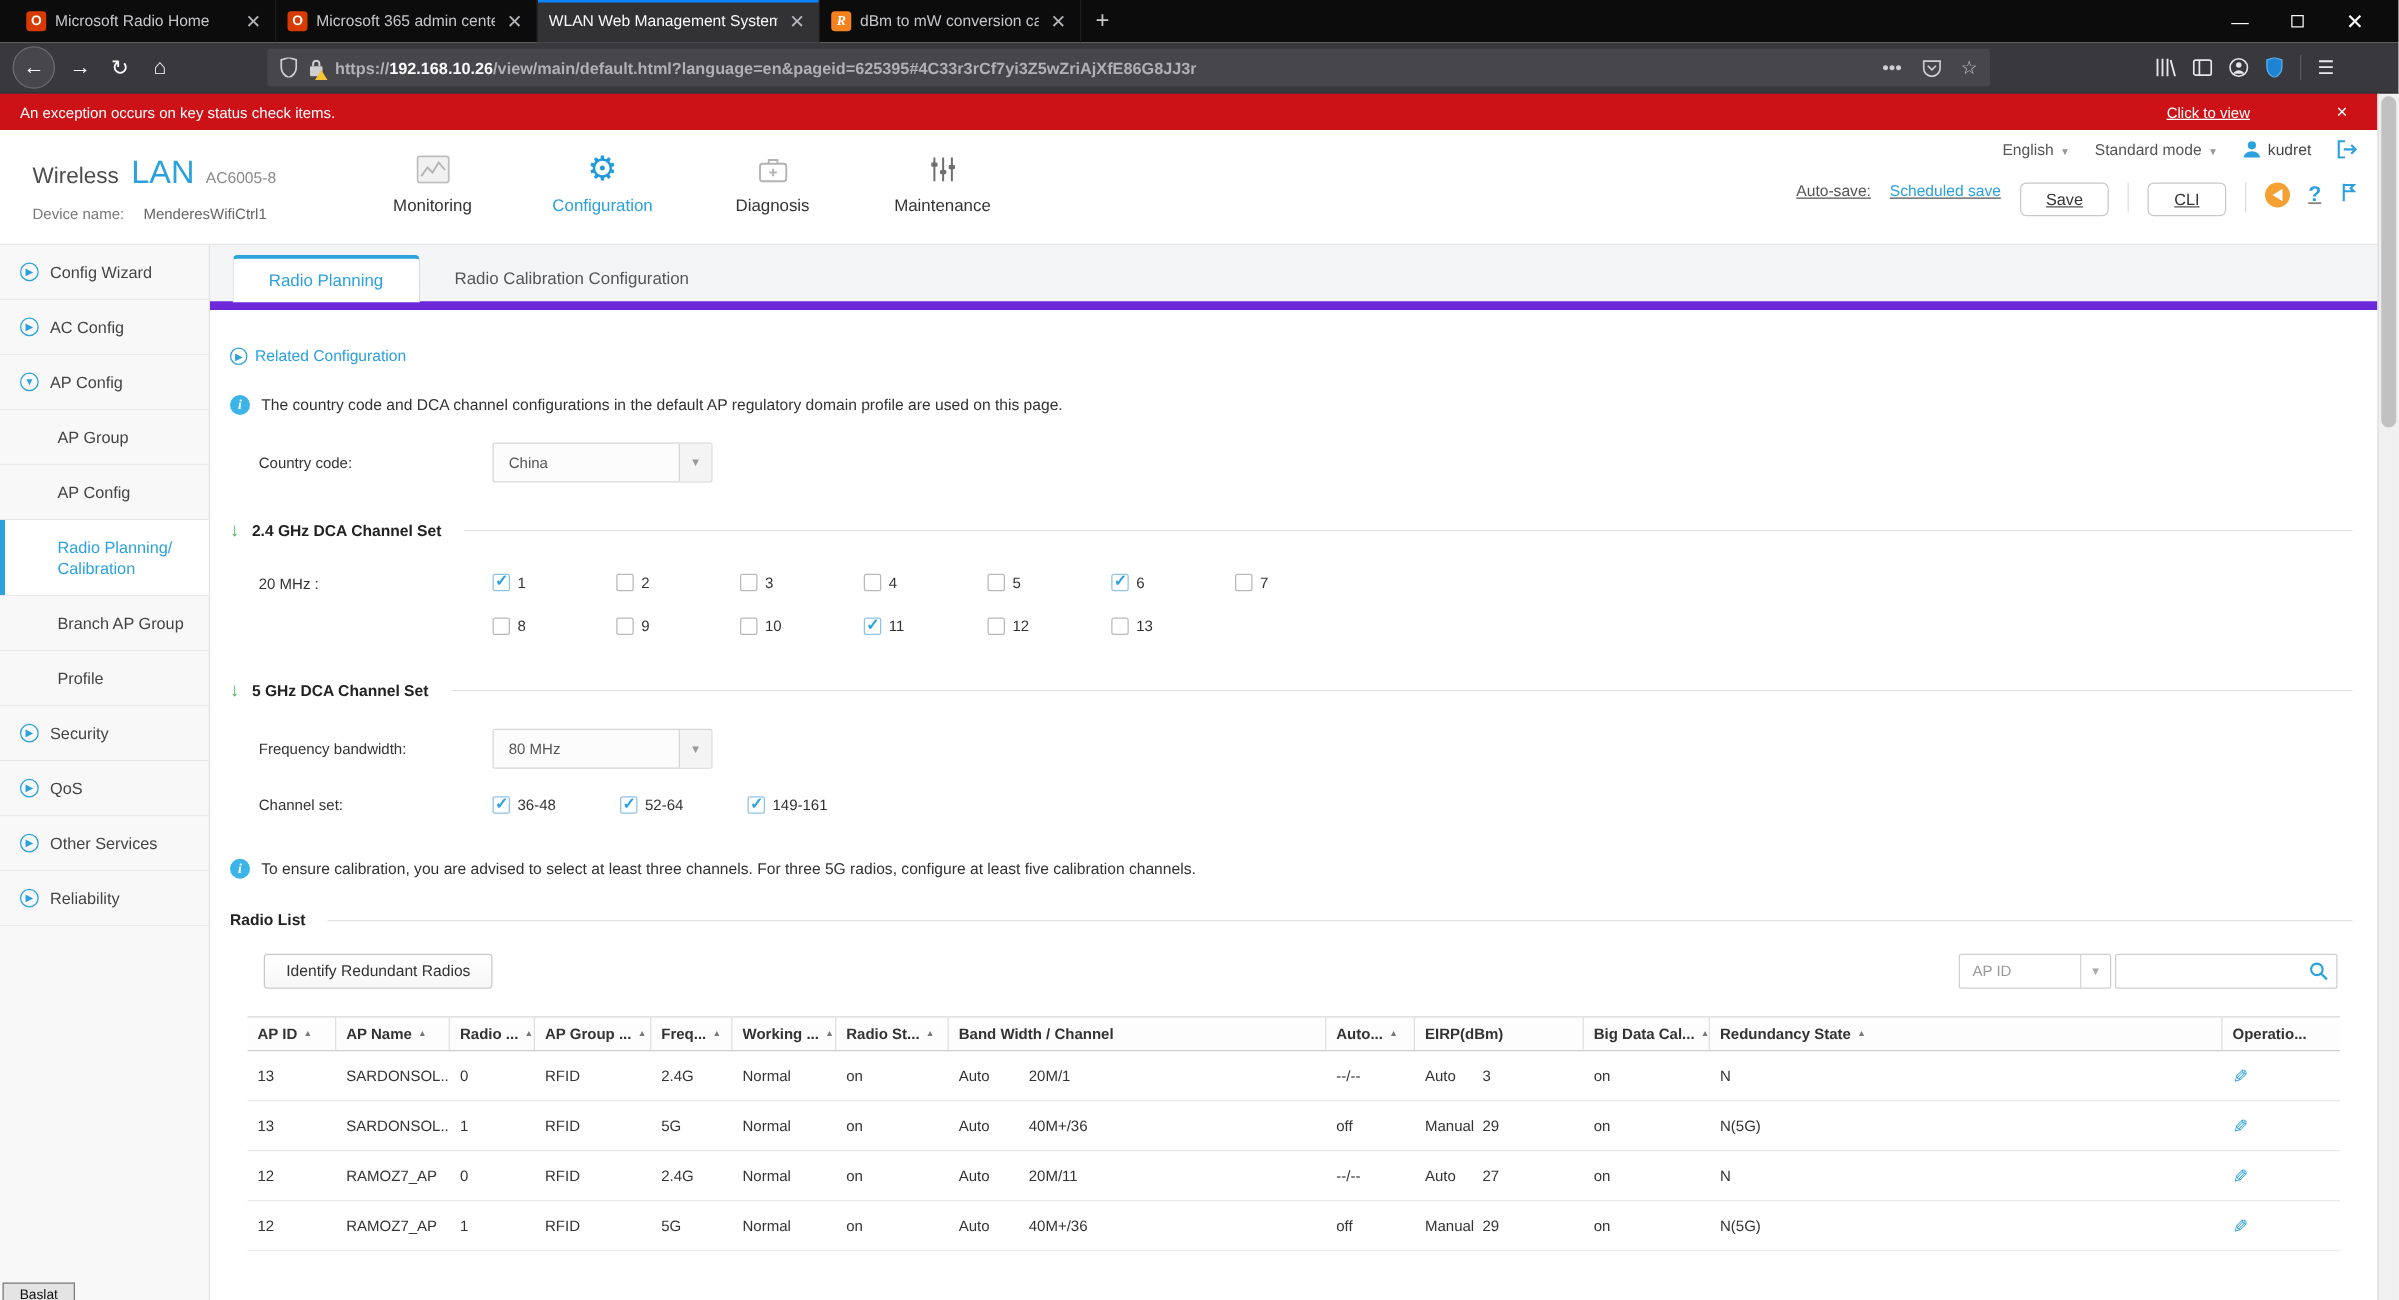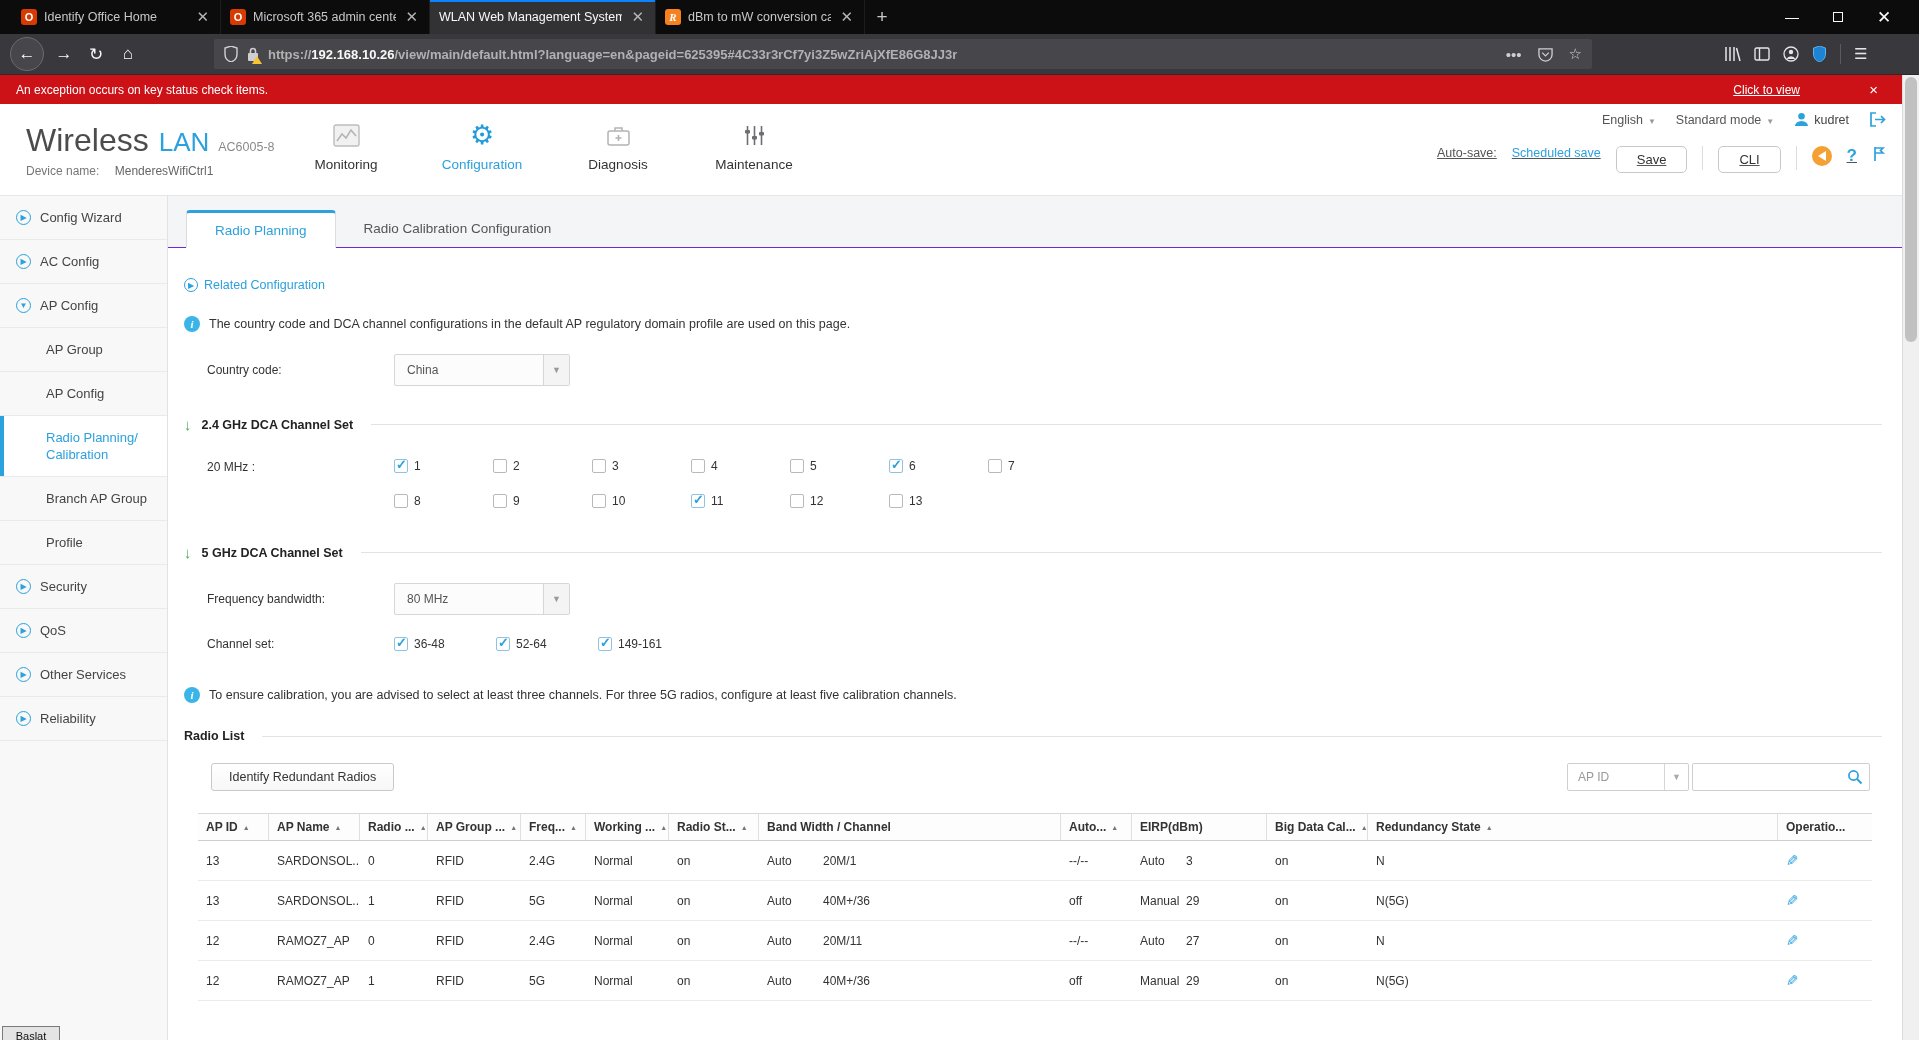--- a/index.html
+++ b/index.html
@@ -43,21 +43,21 @@
 
   
   .alertbar { position:absolute; top:75px; left:0; width:1902px; height:29px; background:#cc1117;
               color:#fff; font-size:12px; display:flex; align-items:center; padding:0 16px; }
   .alert-link { margin-left:auto; margin-right:86px; text-decoration:underline; cursor:pointer; }
   .alert-close { position:absolute; right:24px; font-size:15px; cursor:pointer; }
 
   .appheader { position:absolute; top:104px; left:0; width:1902px; height:92px; background:#fff;
                border-bottom:1px solid #e6e6e6; }
   .brand { position:absolute; left:26px; top:18px; display:flex; align-items:baseline; }
-  .brand .w1 { font-size:32px; color:#4c4c4c; }
+  .brand .w1 { font-size:18px; color:#4c4c4c; }
   .brand .w2 { font-size:26px; color:#2ba1dd; margin-left:10px; }
   .brand .model { font-size:12.5px; color:#8a8a8a; margin-left:9px; }
   .devline { position:absolute; left:26px; top:60px; font-size:12px; color:#777; }
   .devline .dn { margin-left:12px; color:#666; }
   .appnav { position:absolute; left:278px; top:10px; display:flex; }
   .nav-item { width:136px; display:flex; flex-direction:column; align-items:center; gap:7px;
               padding-top:6px; cursor:pointer; }
   .nav-item .icn { height:30px; display:flex; align-items:center; justify-content:center; color:#a9a9ad; }
   .nav-item .lbl { font-size:13.5px; color:#333; }
   .nav-item.active .lbl { color:#2ba1dd; }
@@ -85,21 +85,21 @@
              border-right:1px solid #e2e2e2; font-size:13px; }
   .side-item { padding:13px 8px 13px 16px; border-bottom:1px solid #eaeaea; color:#444;
                display:flex; gap:9px; cursor:pointer; line-height:17px; }
   .side-item.sub { padding-left:46px; }
   .side-item.selected { color:#2ba1dd; background:#fff; box-shadow:inset 4px 0 0 #2ba1dd; }
   .tog { flex:0 0 15px; width:15px; height:15px; border:1px solid #2ba1dd; border-radius:50%;
          color:#2ba1dd; font-size:8px; display:flex; align-items:center; justify-content:center; margin-top:1px;}
 
   
   .content { position:absolute; top:196px; left:168px; width:1734px; bottom:0; background:#fff; }
-  .tabstrip { height:52px; background:#f4f5f6; border-bottom:1px solid #6d28d9; display:flex;
+  .tabstrip { height:52px; background:#f4f5f6; border-bottom:7px solid #6d28d9; display:flex;
               align-items:flex-end; padding-left:18px; }
   .mtab { height:38px; padding:0 28px; display:flex; align-items:center; font-size:13.5px;
           color:#555; cursor:pointer; }
   .mtab.active { background:#fff; border:1px solid #dcdcdc; border-bottom:1px solid #fff;
                  border-top:3px solid #2ba1dd; color:#2ba1dd; border-radius:4px 4px 0 0; margin-bottom:-1px; }
   .panel { padding:0 20px 0 16px; font-size:12px; color:#333; }
 
   .related { margin-top:30px; color:#2ba1dd; display:flex; align-items:center; gap:6px; cursor:pointer;
              font-size:12.5px; }
   .relicon { width:14px; height:14px; border:1px solid #2ba1dd; border-radius:50%; font-size:8px;
@@ -165,21 +165,21 @@
 </style>
 </head>
 <body>
 
 <div class="screen">
 
   <div class="tabbar">
     <div id="tabs" style="display:flex;">
         <div class="tab">
           <span class="fav office">O</span>
-          <span class="tabtitle">Identify Office Home</span>
+          <span class="tabtitle">Microsoft Radio Home</span>
           <span class="tabclose">✕</span>
         </div>
         <div class="tab">
           <span class="fav office">O</span>
           <span class="tabtitle">Microsoft 365 admin center - H</span>
           <span class="tabclose">✕</span>
         </div>
         <div class="tab active">
           <span class="tabtitle">WLAN Web Management System</span>
           <span class="tabclose">✕</span>

